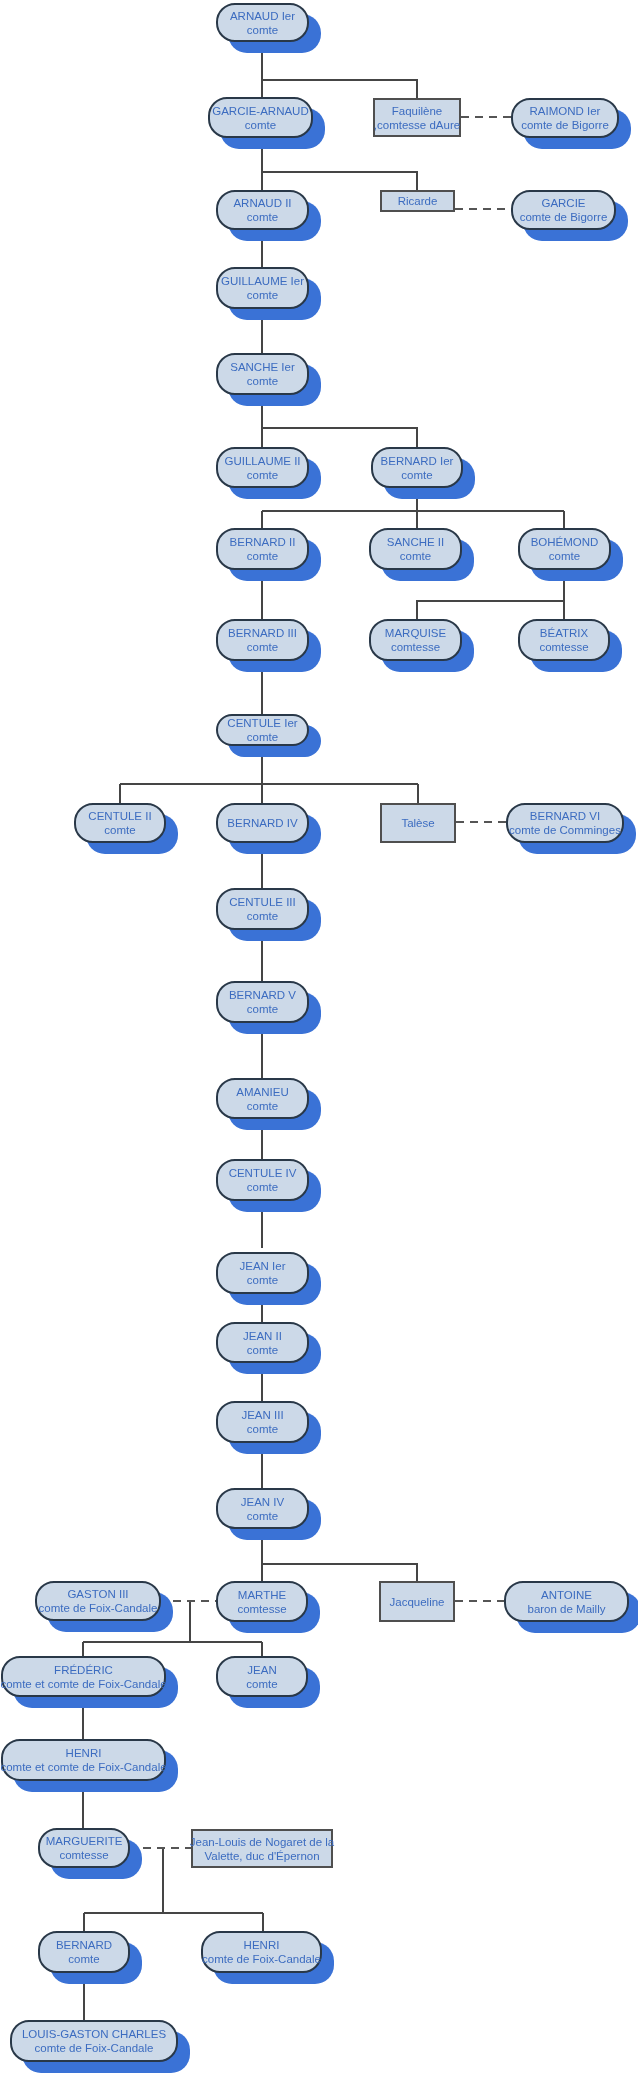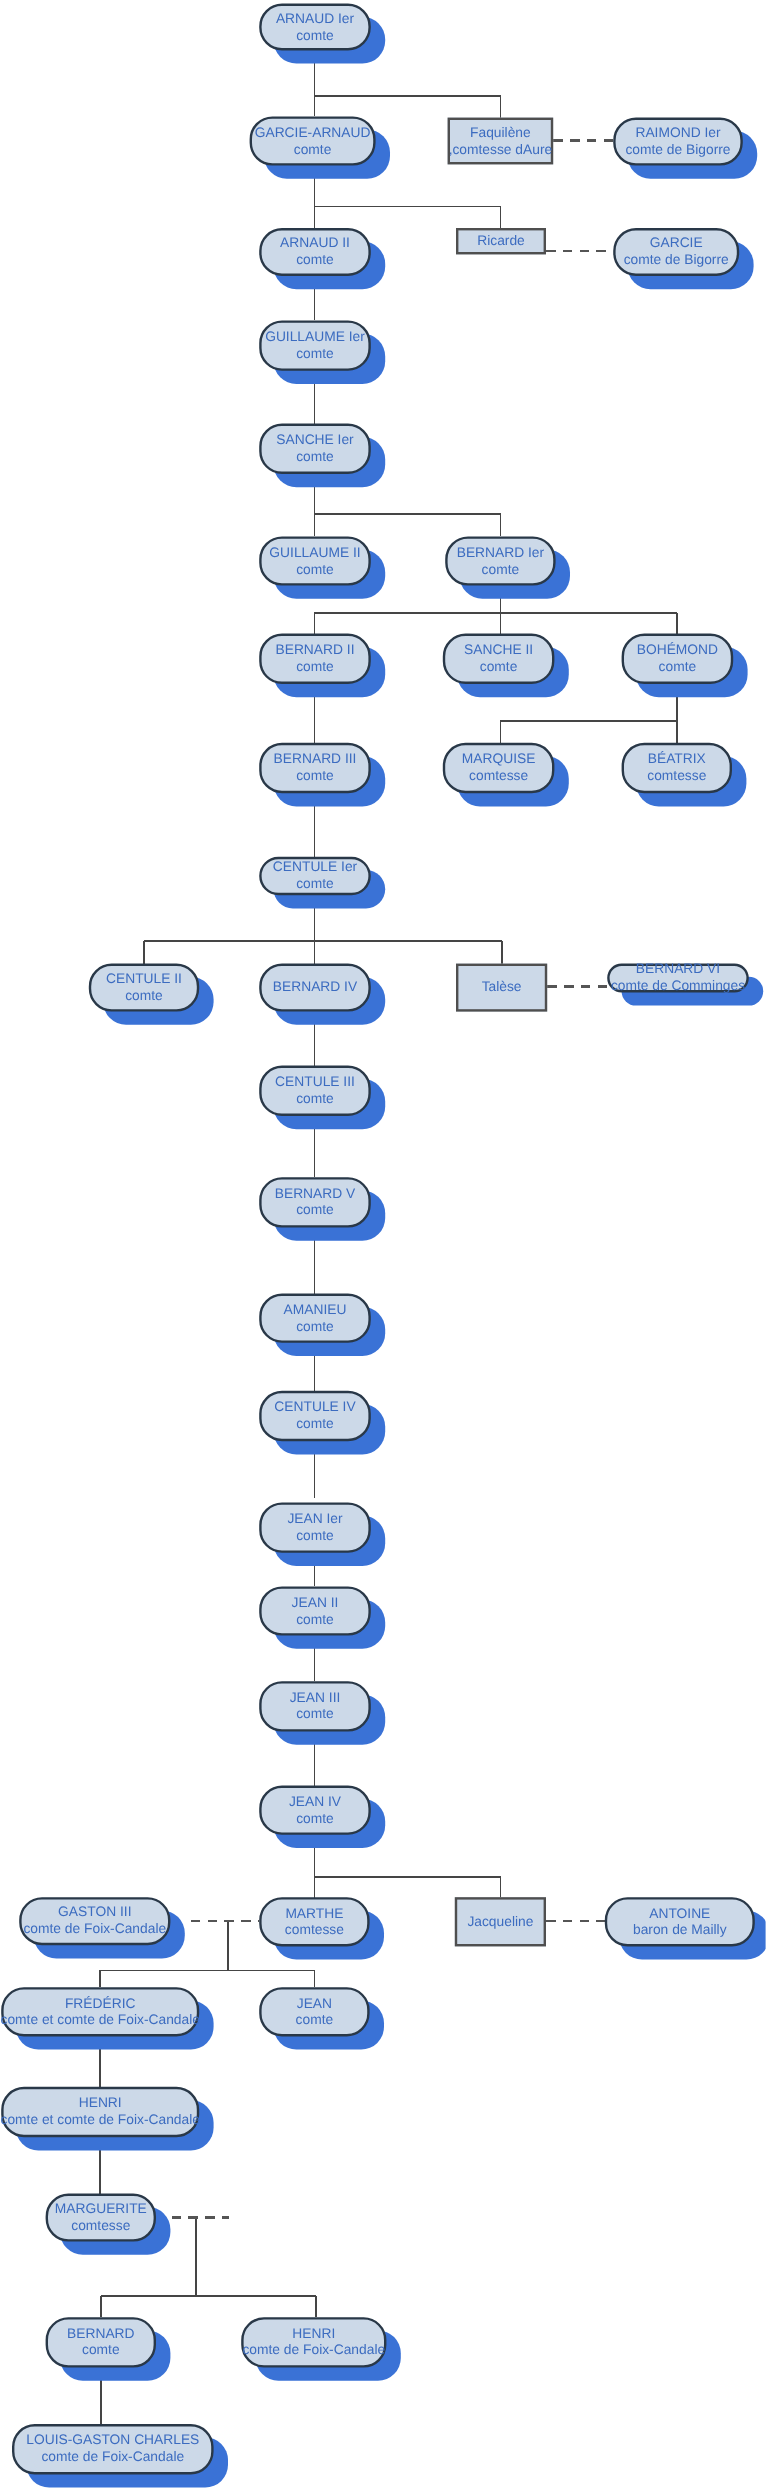--- a/index.html
+++ b/index.html
@@ -152,21 +152,21 @@
   </div>
 
   <div class="node shadowed" style="left:216px;top:803px;width:93px;height:40px">
     <span>BERNARD IV</span>
   </div>
 
   <div class="node plain" style="left:380px;top:803px;width:76px;height:40px">
     <span>Talèse</span>
   </div>
 
-  <div class="node shadowed" style="left:506px;top:803px;width:118px;height:24px">
+  <div class="node shadowed" style="left:506px;top:803px;width:118px;height:40px">
     <span>BERNARD VI</span>
     <span>comte de Comminges</span>
   </div>
 
   <div class="node shadowed" style="left:216px;top:888px;width:93px;height:42px">
     <span>CENTULE III</span>
     <span>comte</span>
   </div>
 
   <div class="node shadowed" style="left:216px;top:981px;width:93px;height:42px">
@@ -197,21 +197,21 @@
   <div class="node shadowed" style="left:216px;top:1401px;width:93px;height:42px">
     <span>JEAN III</span>
     <span>comte</span>
   </div>
 
   <div class="node shadowed" style="left:216px;top:1488px;width:93px;height:41px">
     <span>JEAN IV</span>
     <span>comte</span>
   </div>
 
-  <div class="node shadowed" style="left:16px;top:1581px;width:126px;height:40px">
+  <div class="node shadowed" style="left:35px;top:1581px;width:126px;height:40px">
     <span>GASTON III</span>
     <span>comte de Foix-Candale</span>
   </div>
 
   <div class="node shadowed" style="left:216px;top:1581px;width:92px;height:41px">
     <span>MARTHE</span>
     <span>comtesse</span>
   </div>
 
   <div class="node plain" style="left:379px;top:1581px;width:76px;height:41px">
@@ -236,20 +236,24 @@
   <div class="node shadowed" style="left:1px;top:1739px;width:165px;height:42px">
     <span>HENRI</span>
     <span>comte et comte de Foix-Candale</span>
   </div>
 
   <div class="node shadowed" style="left:38px;top:1828px;width:92px;height:40px">
     <span>MARGUERITE</span>
     <span>comtesse</span>
   </div>
 
+  <div class="node plain" style="left:191px;top:1829px;width:142px;height:39px">
+    <span>Jean-Louis de Nogaret de la</span>
+    <span>Valette, duc d'Épernon</span>
+  </div>
 
   <div class="node shadowed" style="left:38px;top:1931px;width:92px;height:42px">
     <span>BERNARD</span>
     <span>comte</span>
   </div>
 
   <div class="node shadowed" style="left:201px;top:1931px;width:121px;height:42px">
     <span>HENRI</span>
     <span>comte de Foix-Candale</span>
   </div>

